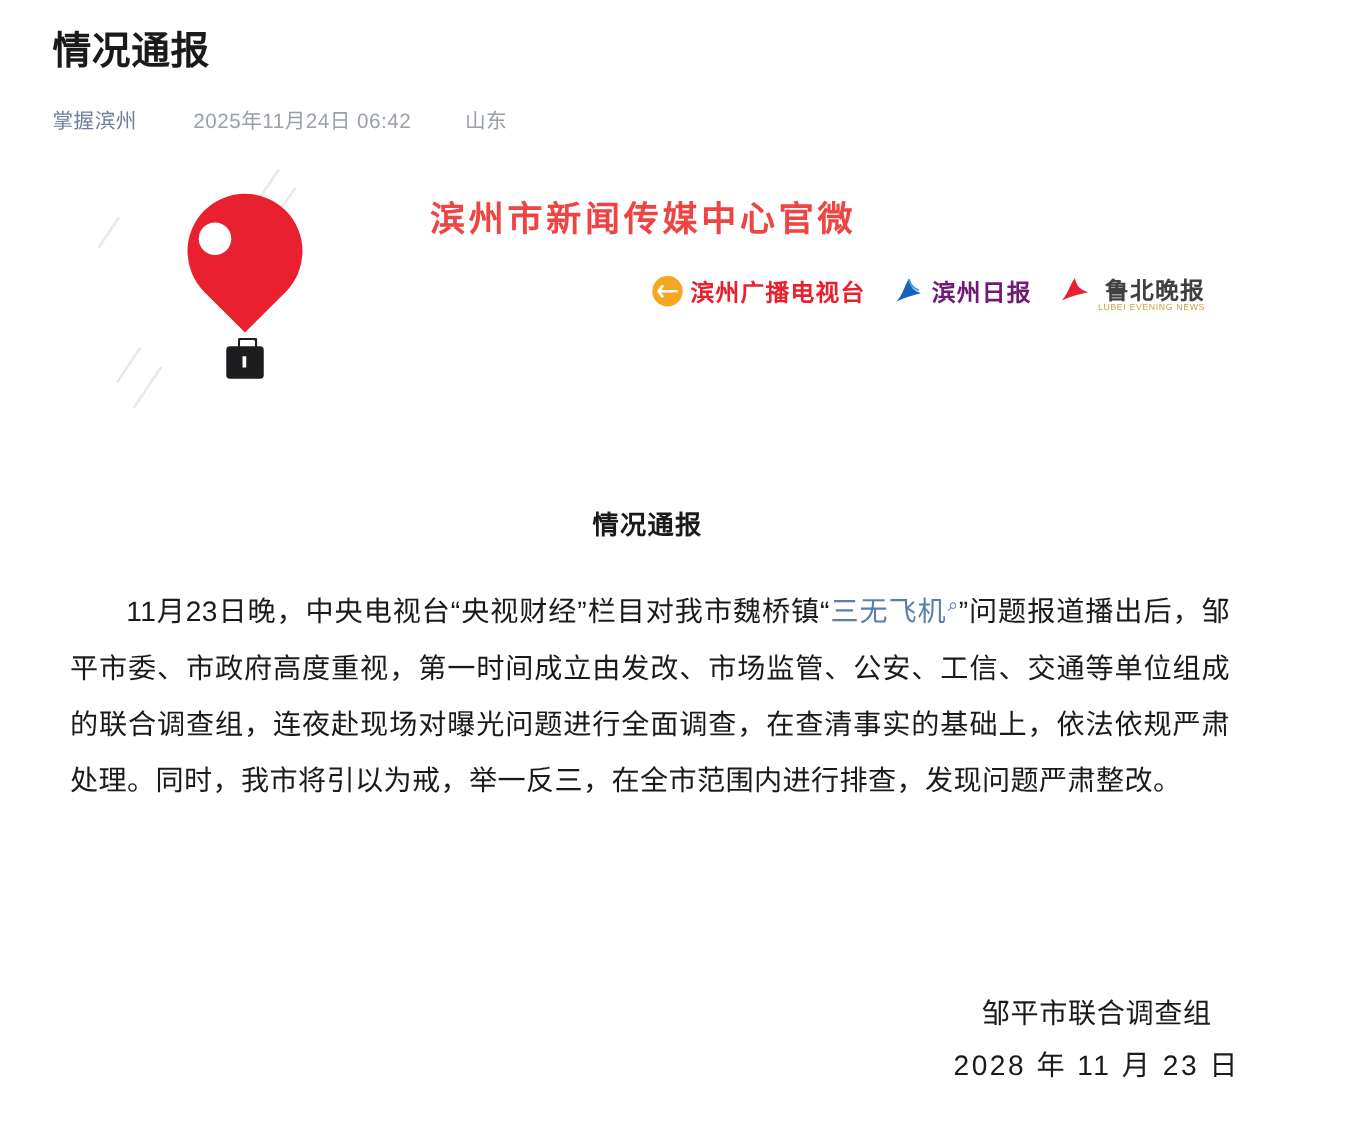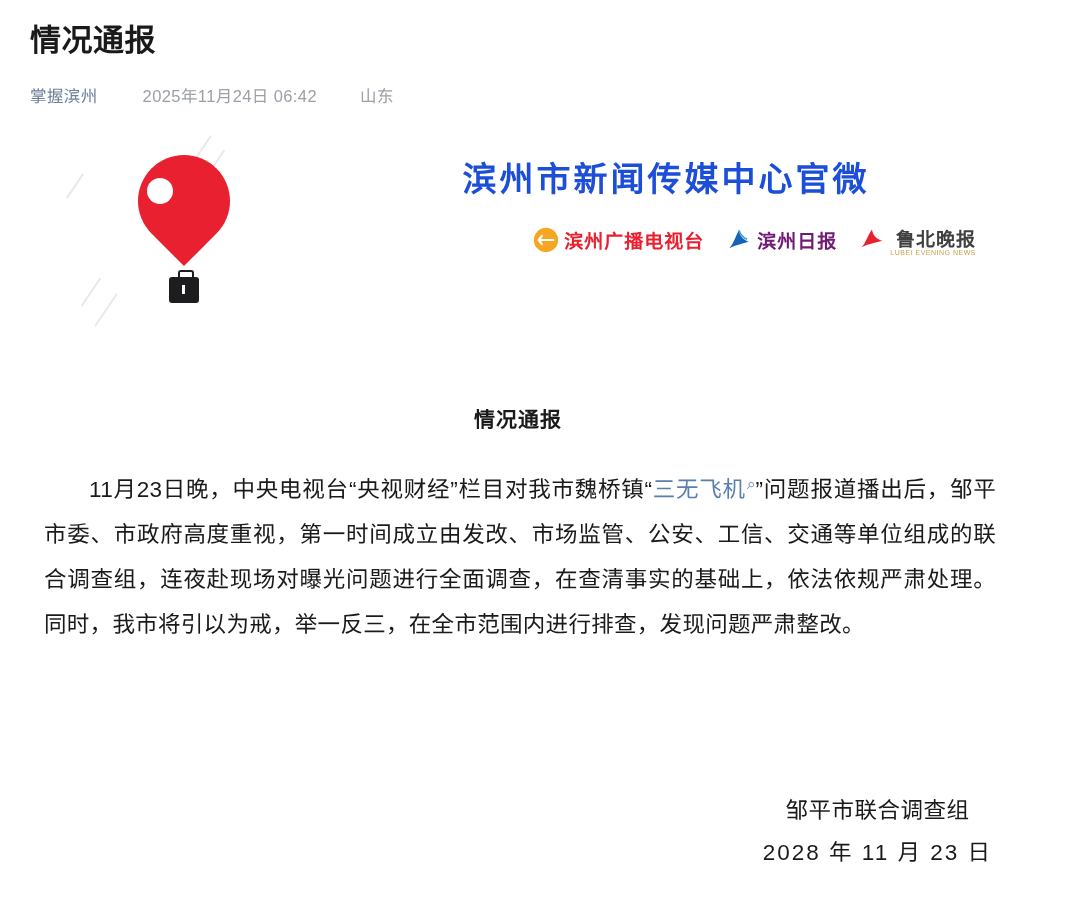--- a/index.html
+++ b/index.html
@@ -13,21 +13,21 @@
     font-family: "Liberation Sans", "DejaVu Sans", sans-serif;
     color: #222222;
     overflow: hidden;
     position: relative;
   }
 
   .page {
     width: 1036px;
     height: 905px;
     box-sizing: border-box;
-    padding: 0 30px;
+    padding: 0 42px;
     position: relative;
   }
 
   
   .article-title {
     font-size: 31px;
     font-weight: bold;
     line-height: 1.2;
     color: #1a1a1a;
     margin: 0;
@@ -125,25 +125,25 @@
   .brand-block {
     position: absolute;
     right: 30px;
     top: 18px;
     text-align: right;
     width: 620px;
   }
   .brand-title {
     font-family: "DejaVu Sans", sans-serif;
     font-weight: bold;
-    font-size: 34px;
-    color: #1d4ed8;
+    font-size: 28px;
+    color: #ef4444;
     letter-spacing: 3px;
     line-height: 1.2;
-    text-align: center;
+    text-align: left;
   }
   .logos-row {
     margin-top: 24px;
     display: flex;
     justify-content: flex-end;
     align-items: center;
     gap: 22px;
   }
   .logo {
     display: flex;

